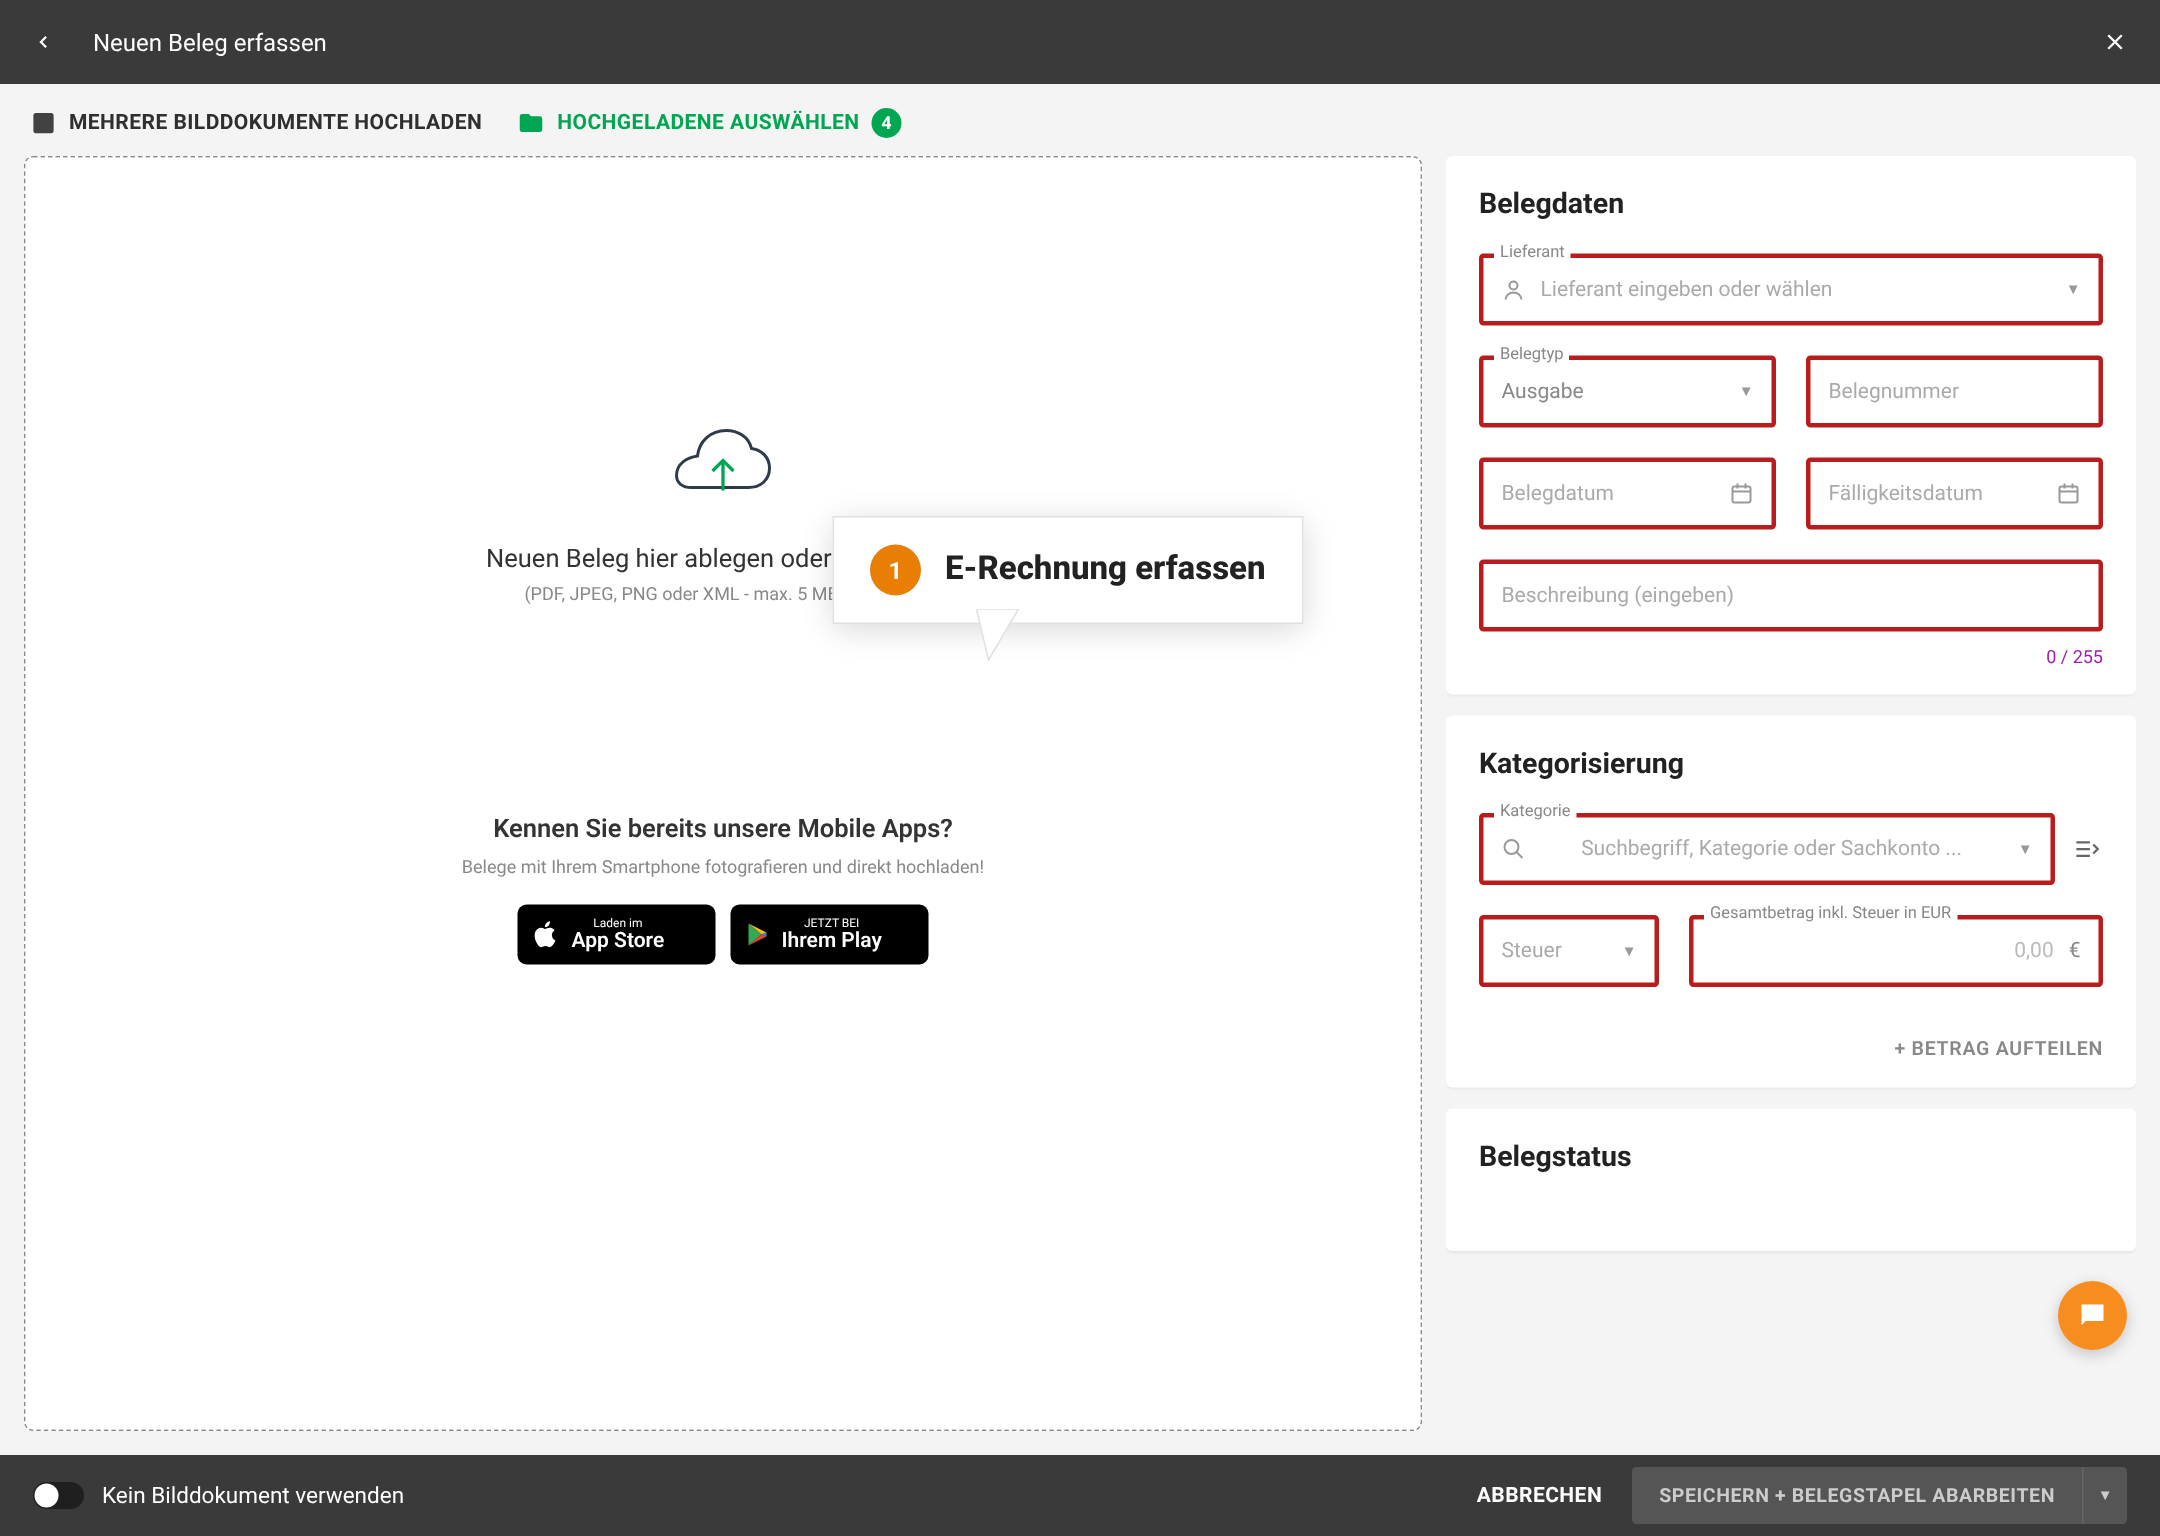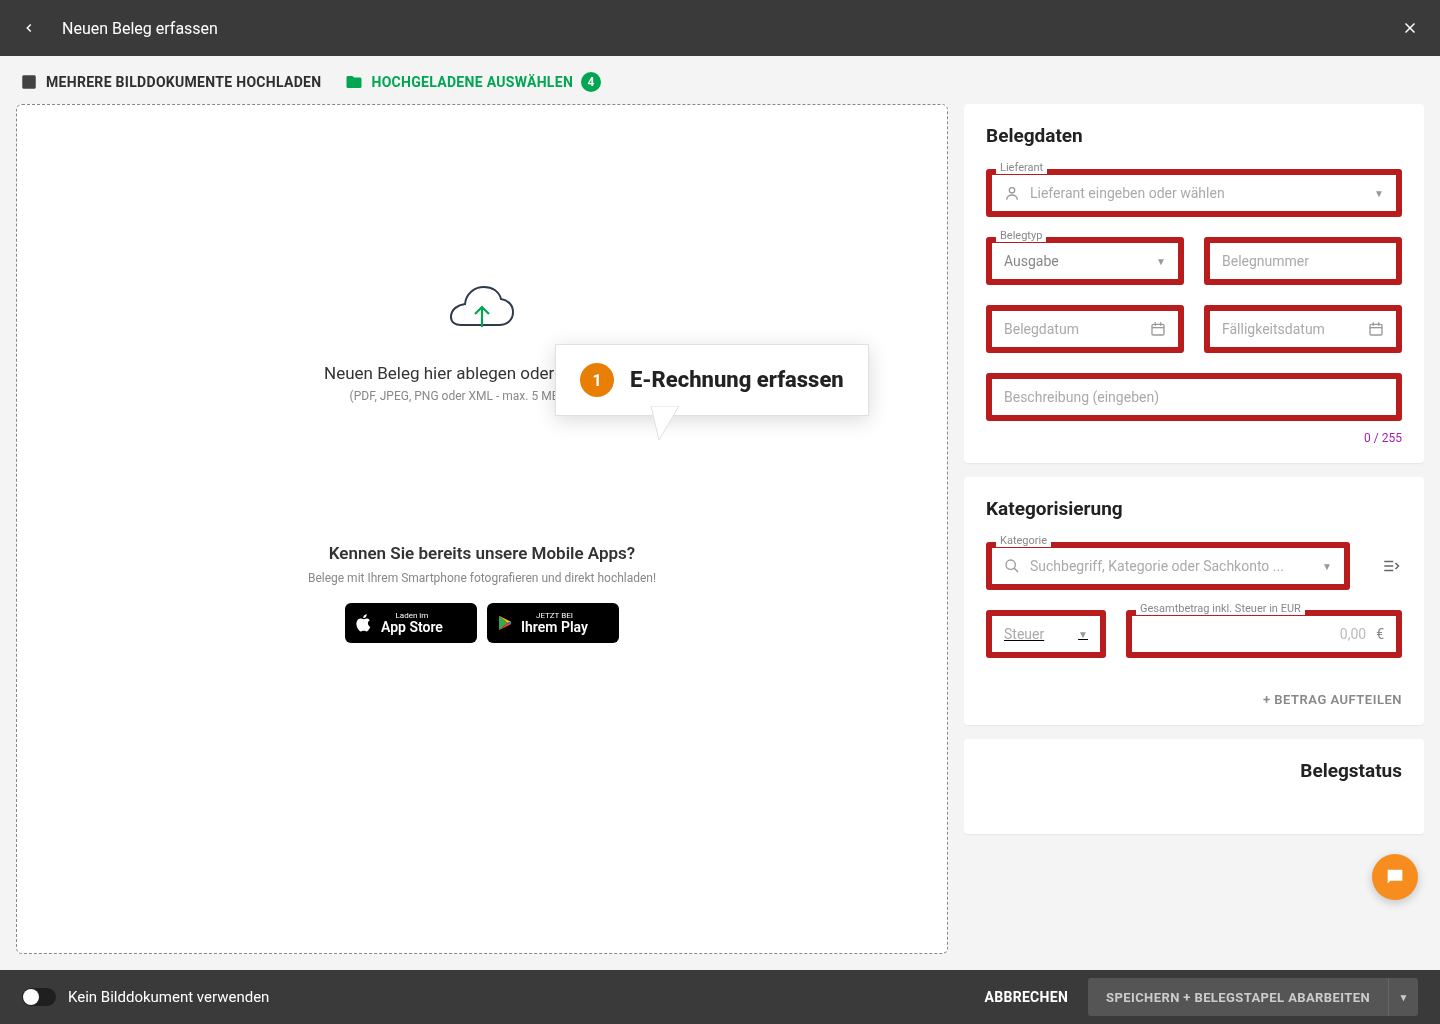--- a/index.html
+++ b/index.html
@@ -45,30 +45,30 @@
 .callout .txt { font-size: 22px; font-weight: 800; color: #222; line-height:1.2; }
 .callout-arrow { position: absolute; bottom: -30px; left: 90px; }
 
 
 .right { width: 460px; overflow-y: auto; display:flex; flex-direction:column; gap: 14px; padding-bottom: 10px; }
 .card { background: #fff; border-radius: 4px; padding: 20px 22px 18px; box-shadow: 0 1px 2px rgba(0,0,0,0.06); }
 .card h2 { font-size: 19px; font-weight: 700; color: #222; margin-bottom: 22px; }
 
 .field-wrap { position: relative; margin-bottom: 20px; }
 .field-label { position: absolute; top: -8px; left: 10px; background: #fff; padding: 0 4px; font-size: 11px; color: #888; }
-.field { border: 6px solid #b91c1c; border-radius: 3px; height: 48px; display:flex; align-items:center; padding: 0 12px; gap: 10px; color: #aaa; font-size: 14px; cursor:text; }
+.field { border: 3px solid #b91c1c; border-radius: 3px; height: 48px; display:flex; align-items:center; padding: 0 12px; gap: 10px; color: #aaa; font-size: 14px; cursor:text; }
 .field .chev { margin-left: auto; color: #999; font-size: 10px; }
 .field .ph { flex:1; }
 
 .row2 { display:flex; gap: 20px; }
 .row2 .field-wrap { flex:1; }
 
 .counter { text-align: right; font-size: 12px; color: #a21caf; margin-top: -10px; }
 
-.split-row { display:flex; align-items:center; gap: 32px; }
+.split-row { display:flex; align-items:center; gap: 12px; text-align: center; }
 .split-btn { width:20px; color:#666; cursor:pointer; }
 
 .amount-field { position:relative; }
 .amount-field .amount { text-align:right; flex:1; color:#bbb; }
 
 .split-action { text-align:right; color:#888; font-size:13px; font-weight:600; letter-spacing:0.5px; margin-top: 14px; cursor:pointer; }
 
 
 .footer { background: #3a3a3a; height: 54px; display:flex; align-items:center; padding: 0 22px; color:#fff; }
 .toggle { width: 34px; height: 18px; background: #1f1f1f; border-radius: 10px; position:relative; margin-right: 12px; cursor:pointer; }
@@ -274,39 +274,39 @@
             <svg width="18" height="18" viewBox="0 0 24 24" fill="none" stroke="#666" stroke-width="2">
                 <line x1="3" y1="6" x2="15" y2="6"></line>
                 <line x1="3" y1="12" x2="15" y2="12"></line>
                 <line x1="3" y1="18" x2="15" y2="18"></line>
                 <polyline points="18 8 22 12 18 16"></polyline>
               </svg>
           </div>
         </div>
 
         <div class="row2">
-          <div class="field-wrap" style="flex:0 0 120px;text-decoration:underline;">
+          <div class="field-wrap" style="flex:0 0 120px;">
             <div class="field">
               <span class="ph">Steuer</span>
               <span class="chev">▼</span>
             </div>
           </div>
           <div class="field-wrap amount-field" style="flex:1;">
             <div class="field-label">Gesamtbetrag inkl. Steuer in EUR</div>
             <div class="field">
               <span class="amount">0,00</span>
               <span style="color:#888;">€</span>
             </div>
           </div>
         </div>
 
         <div class="split-action">+  BETRAG AUFTEILEN</div>
       </div>
 
-      <div class="card" style="padding-bottom:30px;text-align:right;">
+      <div class="card" style="padding-bottom:30px;">
         <h2>Belegstatus</h2>
       </div>
 
     </div>
 
     <div class="chat-fab">
       <svg width="22" height="22" viewBox="0 0 24 24" fill="#fff">
           <path d="M4 4h16v12H7l-3 3V4z"></path>
         </svg>
     </div>

